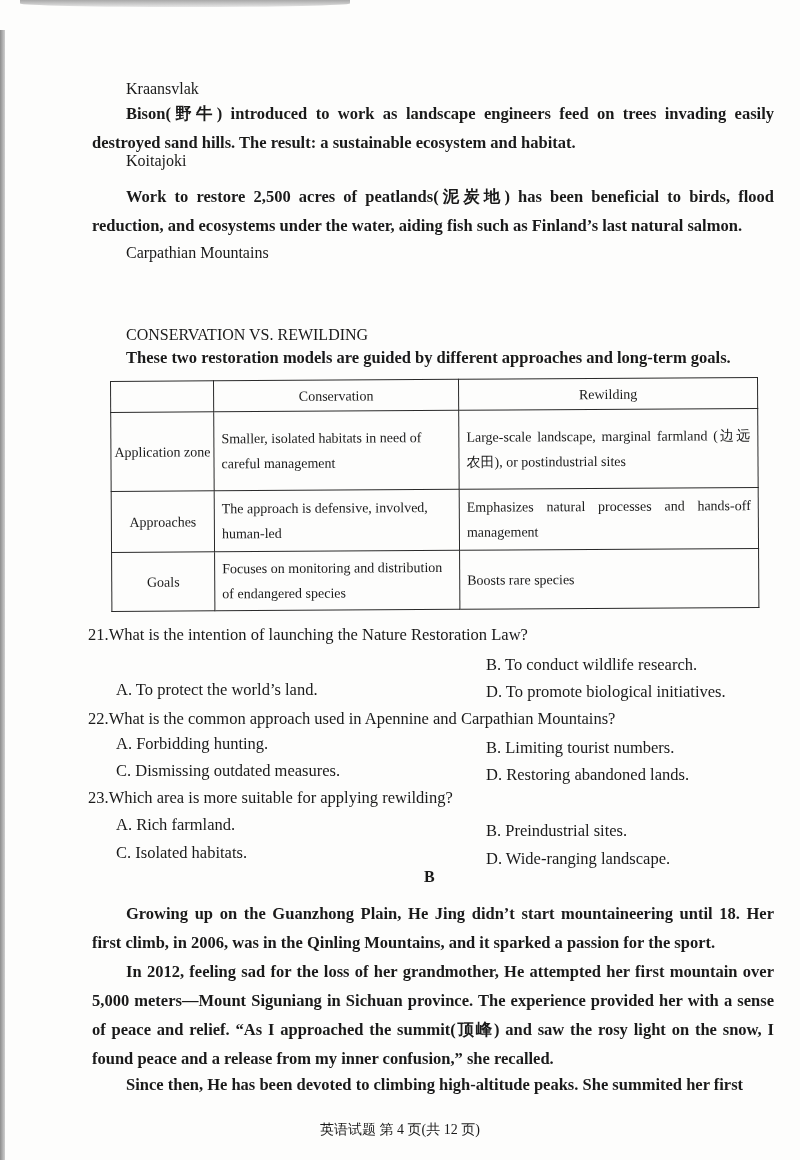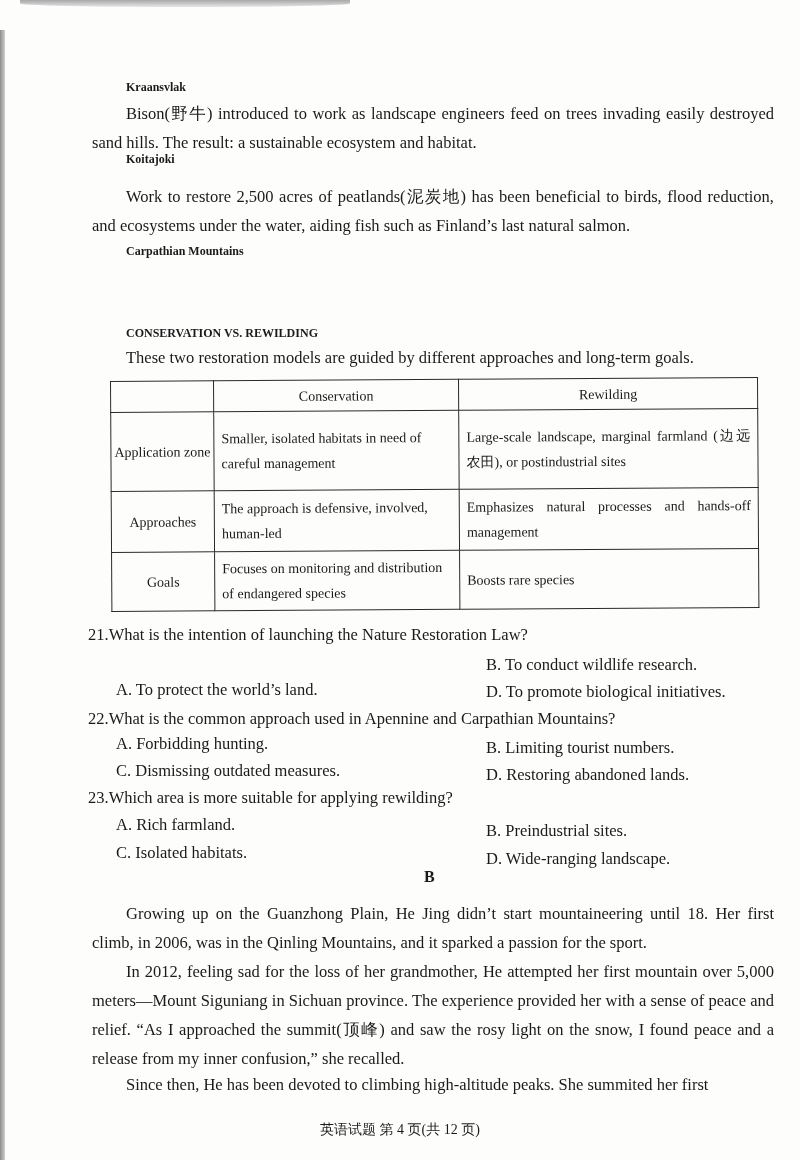--- a/index.html
+++ b/index.html
@@ -13,23 +13,23 @@
   .edge-left {
     position: absolute; left: 0; top: 30px; width: 5px; height: 1130px;
     background: linear-gradient(to right, #8d8d8d, #cfcfcf);
   }
   .edge-top {
     position: absolute; left: 20px; top: 0; width: 330px; height: 7px;
     background: linear-gradient(to bottom, #a8a8a8, #e6e6e6);
     border-radius: 0 0 50% 50%;
   }
   .page { position: absolute; left: 0; top: 0; width: 800px; height: 1160px; }
-  .blk { position: absolute; left: 92px; width: 682px; font-size: 16.5px; line-height: 29px; }
+  .blk { position: absolute; left: 92px; width: 682px; font-size: 16.5px; line-height: 29px; font-weight: bold; }
   .p { text-indent: 34px; text-align: justify; }
-  .ht { position: absolute; left: 126px; font-weight: bold; font-size: 12px; }
+  .ht { position: absolute; left: 126px; font-weight: normal; font-size: 16px; }
 
   table.cmp {
     position: absolute; left: 110px; top: 381px; width: 648px;
     border-collapse: collapse; font-size: 14px; line-height: 25px;
     transform: rotate(-0.35deg); transform-origin: left top;
   }
   table.cmp td, table.cmp th {
     border: 1.3px solid #2a2a2a; padding: 2px 7px; vertical-align: middle;
     font-weight: normal;
   }

